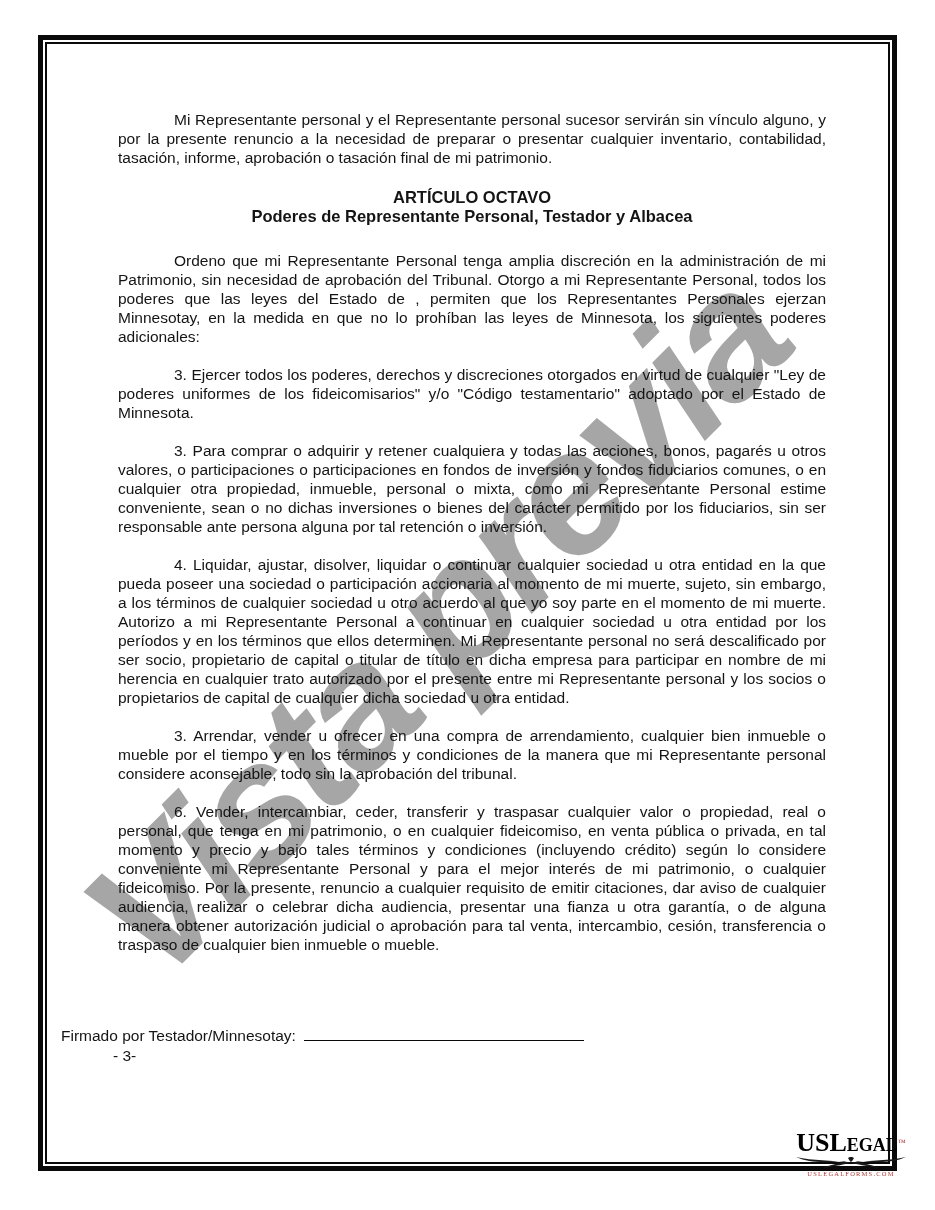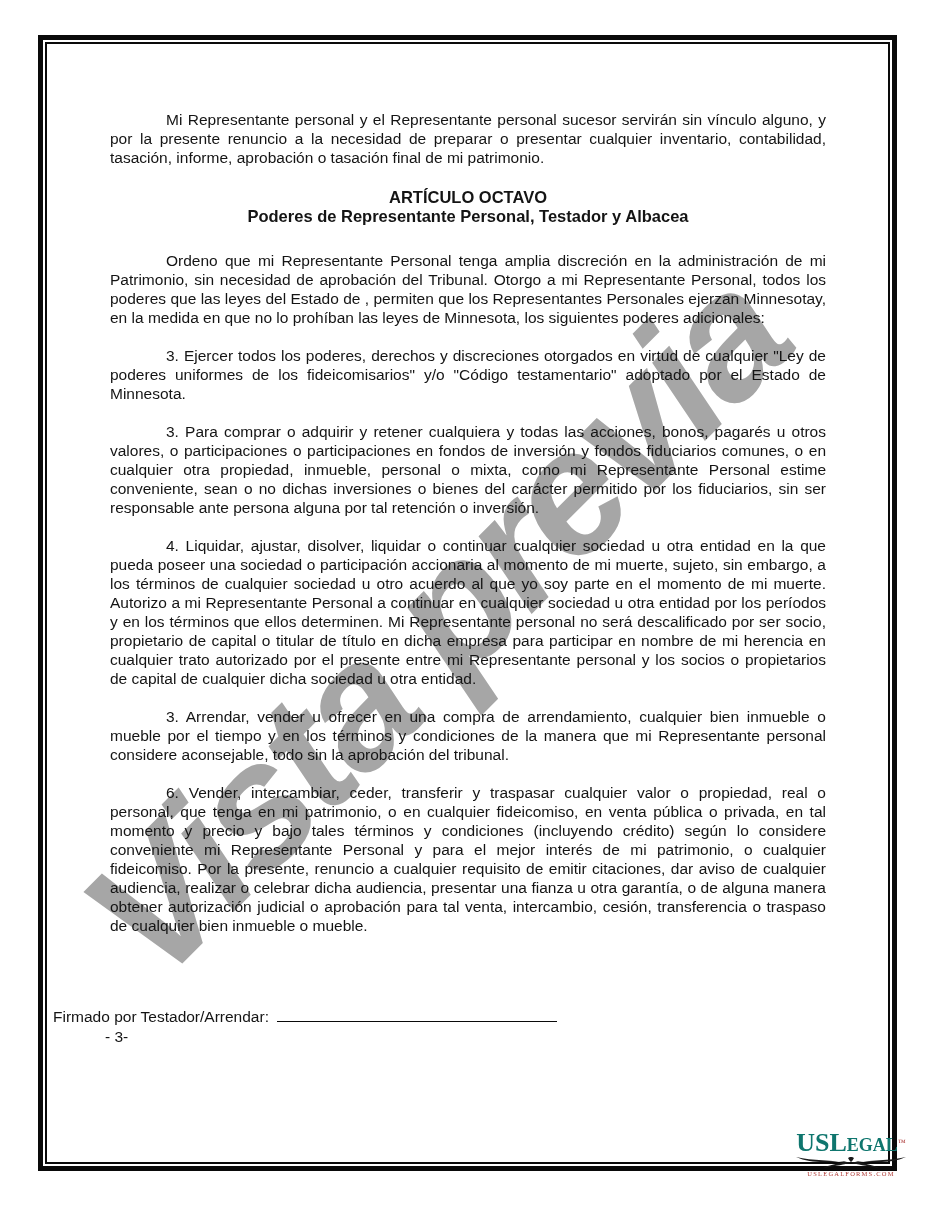--- a/index.html
+++ b/index.html
@@ -37,21 +37,21 @@
   .frame-inner{
     position:absolute;
     left:2px;top:2px;right:2px;bottom:2px;
     border:2px solid #0a0a0a;
   }
   .content{
     position:absolute;
     left:47px;top:44px;
     width:842px;height:1118px;
     box-sizing:border-box;
-    padding:66px 0 0 0;
+    padding:66px 0 0 8px;
     z-index:3;
     font-size:15.5px;
     line-height:19px;
   }
   .body-text{margin:0 63px;}
   .para{
     margin:19px 0;
     text-align:justify;
     text-indent:56px;
   }
@@ -86,21 +86,21 @@
     width:126px;
     z-index:4;
     text-align:center;
     line-height:1;
   }
   .brand-word{
     font-family:"Liberation Serif", serif;
     font-variant:small-caps;
     font-weight:bold;
     font-size:26px;
-    color:#0f766e;
+    color:#000000;
     letter-spacing:0px;
     white-space:nowrap;
     margin-top:40px;
   }
   .brand-tm{
     font-size:8px;
     color:#a93230;
     vertical-align:super;
     font-family:"Liberation Serif", serif;
   }
@@ -137,21 +137,21 @@
       <p class="para">Ordeno que mi Representante Personal tenga amplia discreción en la administración de mi Patrimonio, sin necesidad de aprobación del Tribunal. Otorgo a mi Representante Personal, todos los poderes que las leyes del Estado de , permiten que los Representantes Personales ejerzan Minnesotay, en la medida en que no lo prohíban las leyes de Minnesota, los siguientes poderes adicionales:</p>
 
       <p class="para">3. Ejercer todos los poderes, derechos y discreciones otorgados en virtud de cualquier "Ley de poderes uniformes de los fideicomisarios" y/o "Código testamentario" adoptado por el Estado de Minnesota.</p>
       <p class="para">3. Para comprar o adquirir y retener cualquiera y todas las acciones, bonos, pagarés u otros valores, o participaciones o participaciones en fondos de inversión y fondos fiduciarios comunes, o en cualquier otra propiedad, inmueble, personal o mixta, como mi Representante Personal estime conveniente, sean o no dichas inversiones o bienes del carácter permitido por los fiduciarios, sin ser responsable ante persona alguna por tal retención o inversión.</p>
       <p class="para">4. Liquidar, ajustar, disolver, liquidar o continuar cualquier sociedad u otra entidad en la que pueda poseer una sociedad o participación accionaria al momento de mi muerte, sujeto, sin embargo, a los términos de cualquier sociedad u otro acuerdo al que yo soy parte en el momento de mi muerte. Autorizo a mi Representante Personal a continuar en cualquier sociedad u otra entidad por los períodos y en los términos que ellos determinen. Mi Representante personal no será descalificado por ser socio, propietario de capital o titular de título en dicha empresa para participar en nombre de mi herencia en cualquier trato autorizado por el presente entre mi Representante personal y los socios o propietarios de capital de cualquier dicha sociedad u otra entidad.</p>
       <p class="para">3. Arrendar, vender u ofrecer en una compra de arrendamiento, cualquier bien inmueble o mueble por el tiempo y en los términos y condiciones de la manera que mi Representante personal considere aconsejable, todo sin la aprobación del tribunal.</p>
       <p class="para">6. Vender, intercambiar, ceder, transferir y traspasar cualquier valor o propiedad, real o personal, que tenga en mi patrimonio, o en cualquier fideicomiso, en venta pública o privada, en tal momento y precio y bajo tales términos y condiciones (incluyendo crédito) según lo considere conveniente mi Representante Personal y para el mejor interés de mi patrimonio, o cualquier fideicomiso. Por la presente, renuncio a cualquier requisito de emitir citaciones, dar aviso de cualquier audiencia, realizar o celebrar dicha audiencia, presentar una fianza u otra garantía, o de alguna manera obtener autorización judicial o aprobación para tal venta, intercambio, cesión, transferencia o traspaso de cualquier bien inmueble o mueble.</p>
     </div>
 
     <div class="sig-block">
-      <span>Firmado por Testador/Arrendar:</span><span class="sig-line"></span>
+      <span>Firmado por Testador/Minnesotay:</span><span class="sig-line"></span>
     </div>
     <div class="page-num">- 3-</div>
   </div>
 
   <div class="brand">
     <span class="brand-word">USLegal</span><span class="brand-tm">™</span>
     <svg class="brand-eagle" width="112" height="15" viewBox="0 0 112 15">
       <path fill="#1a1a1a" d="M1,2 C16,9 34,7 52,6 C42,9 34,10 28,13 C42,11 50,9 55,8 L56,6.5 L57,8 C62,9 70,11 84,13 C78,10 70,9 60,6 C78,7 96,9 111,2 C94,6 76,5 56,7.5 C36,5 18,6 1,2 Z"></path>
       <path fill="#1a1a1a" d="M53,3 C54,1.5 58,1.5 59,3 C58,5 57,6 56,7 C55,6 54,5 53,3 Z"></path>
     </svg>

